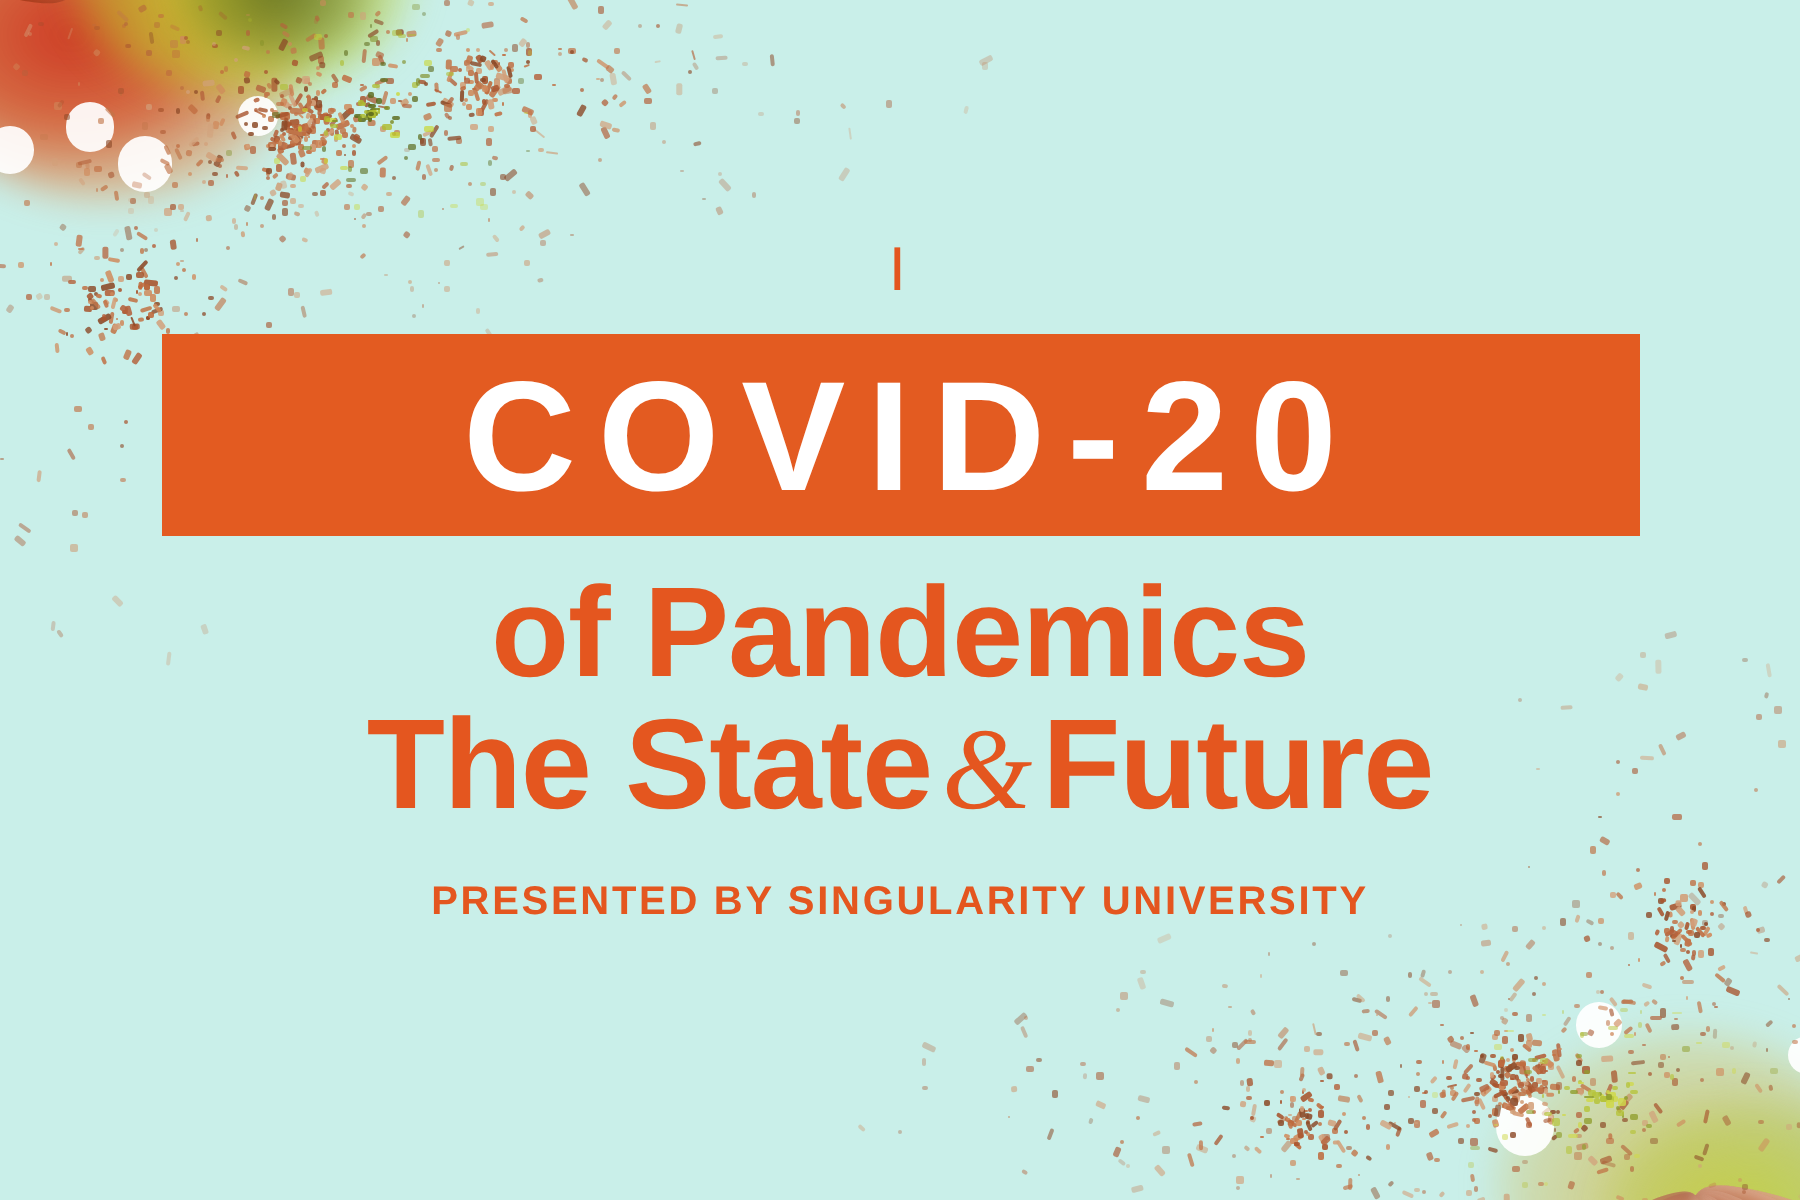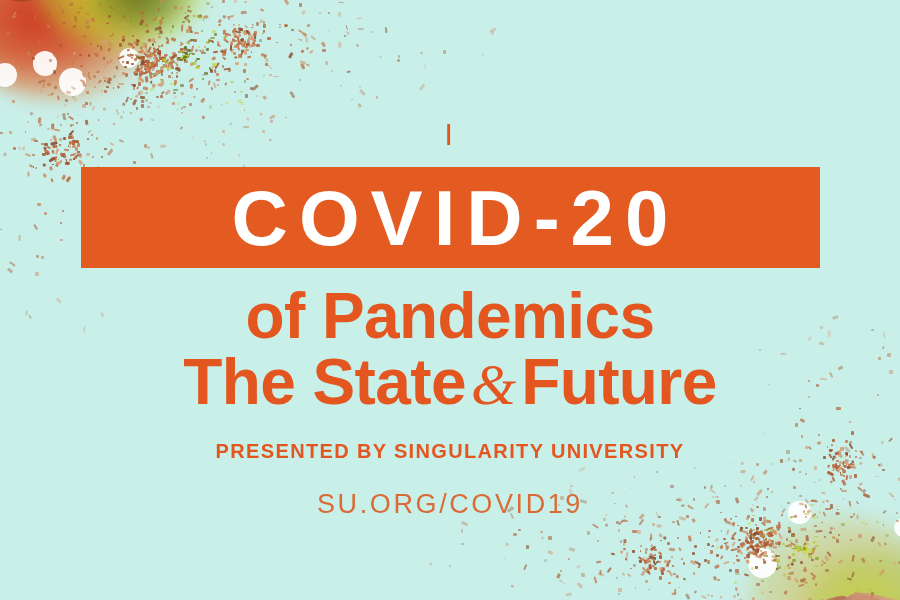--- a/index.html
+++ b/index.html
@@ -1879,16 +1879,15 @@
 
     <div class="subtitle">
       <div>of Pandemics</div>
       <div>
         <span>The State</span><span class="amp">&amp;</span><span>Future</span>
       </div>
     </div>
 
     <div class="presented">PRESENTED BY SINGULARITY UNIVERSITY</div>
 
-    <div class="url">SU.ORG/COVID19</div>
   </div>
 
 </div>
 
 </body></html>

